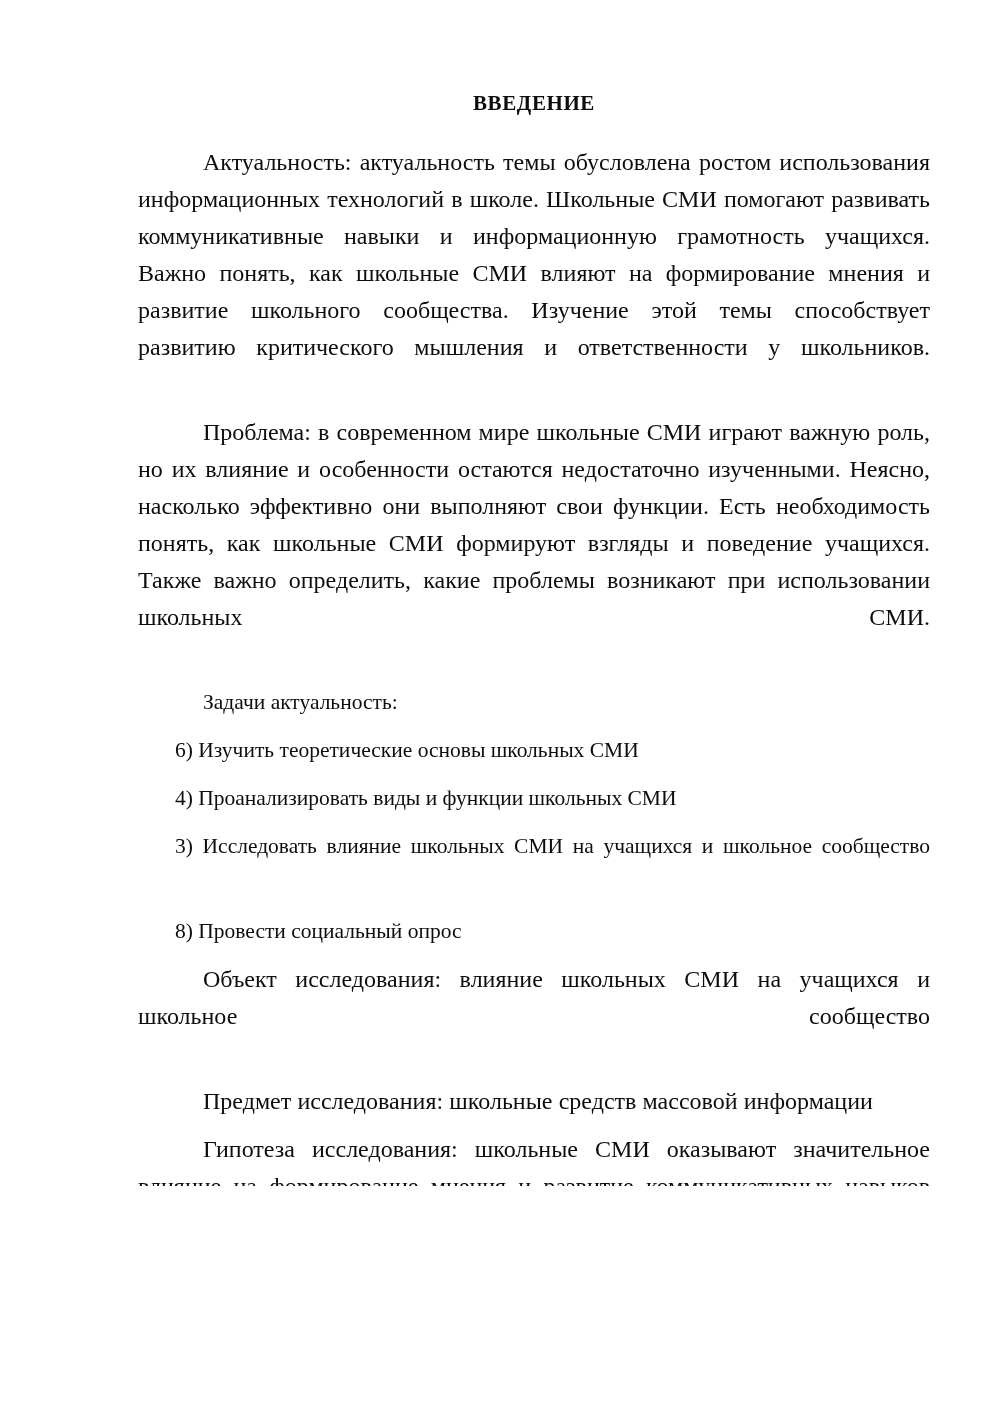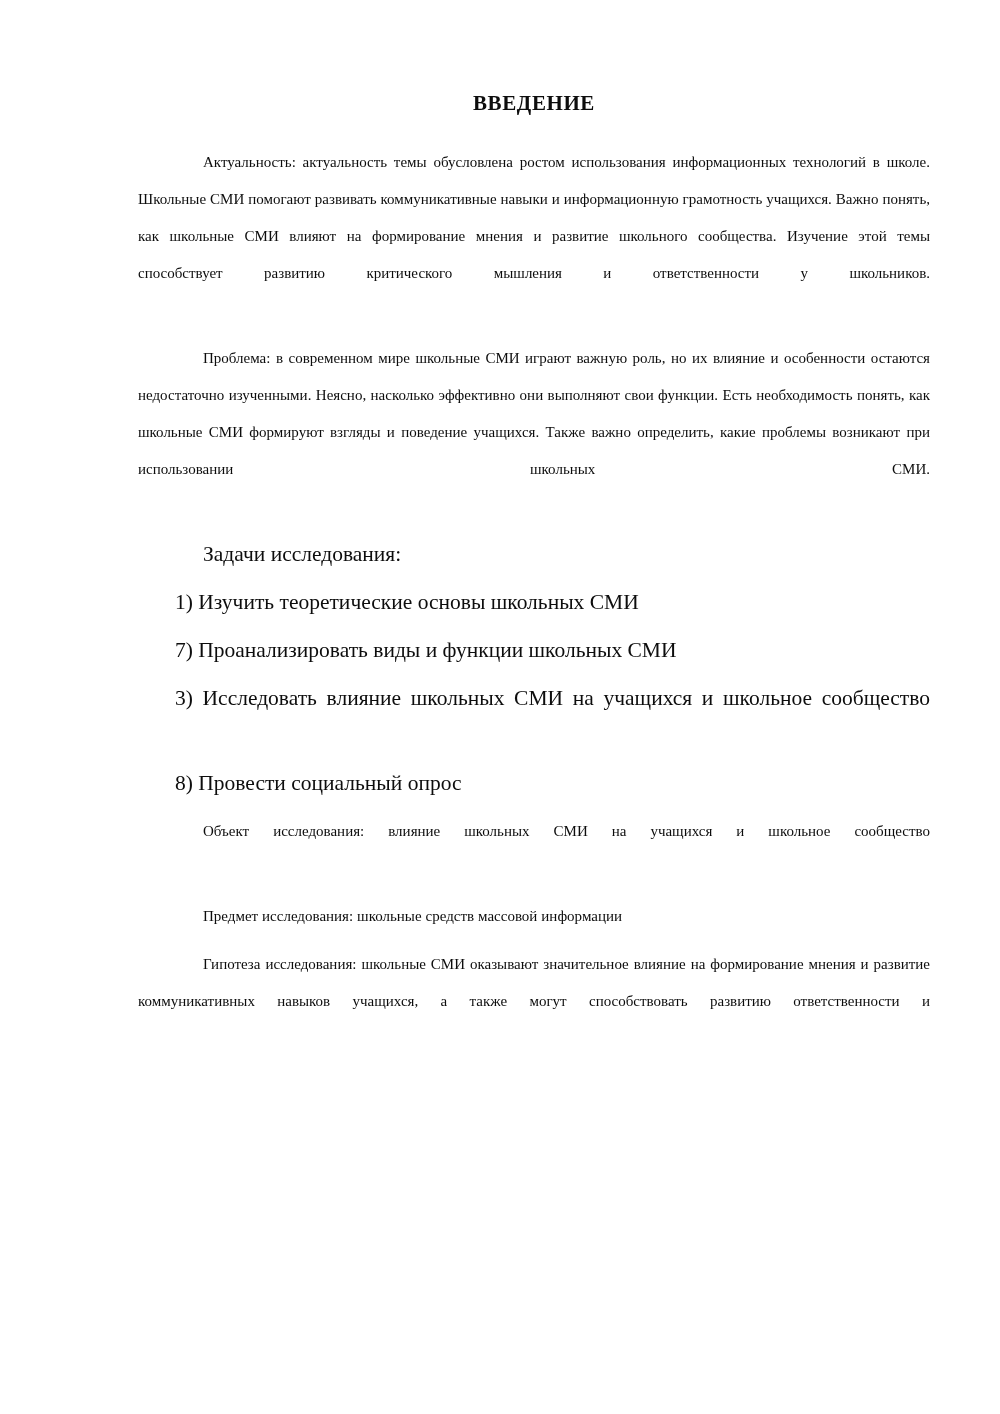--- a/index.html
+++ b/index.html
@@ -30,21 +30,21 @@
   .doc-title {
     font-size: 21px;
     font-weight: bold;
     text-align: center;
     letter-spacing: 0.6px;
     line-height: 30px;
     margin: 0 0 26px 0;
   }
 
   .para {
-    font-size: 15px;
+    font-size: 24px;
     line-height: 37px;
     text-align: justify;
     text-justify: inter-word;
     text-indent: 65px;
     margin: 0 0 11px 0;
     hyphens: none;
     word-spacing: 0.2px;
   }
 
   
@@ -102,25 +102,25 @@
 
   <div class="content">
 
     <h1 class="doc-title">ВВЕДЕНИЕ</h1>
 
     <p class="para">Актуальность: актуальность темы обусловлена ростом использования информационных технологий в школе. Школьные СМИ помогают развивать коммуникативные навыки и информационную грамотность учащихся. Важно понять, как школьные СМИ влияют на формирование мнения и развитие школьного сообщества. Изучение этой темы способствует развитию критического мышления и ответственности у школьников.</p>
 
     <p class="para">Проблема: в современном мире школьные СМИ играют важную роль, но их влияние и особенности остаются недостаточно изученными. Неясно, насколько эффективно они выполняют свои функции. Есть необходимость понять, как школьные СМИ формируют взгляды и поведение учащихся. Также важно определить, какие проблемы возникают при использовании школьных СМИ.</p>
 
 
-    <p class="list-heading">Задачи исследования:</p>
+    <p class="list-heading">Задачи актуальность:</p>
 
-    <p class="list-item no-stretch">1) Изучить теоретические основы школьных СМИ</p>
+    <p class="list-item no-stretch">6) Изучить теоретические основы школьных СМИ</p>
 
-    <p class="list-item no-stretch">7) Проанализировать виды и функции школьных СМИ</p>
+    <p class="list-item no-stretch">4) Проанализировать виды и функции школьных СМИ</p>
 
     <p class="list-item">3) Исследовать влияние школьных СМИ на учащихся и школьное сообщество</p>
 
     <p class="list-item no-stretch">8) Провести социальный опрос</p>
 
 
     <p class="para">Объект исследования: влияние школьных СМИ на учащихся и школьное сообщество</p>
 
     <p class="para no-stretch">Предмет исследования: школьные средств массовой информации</p>
 

